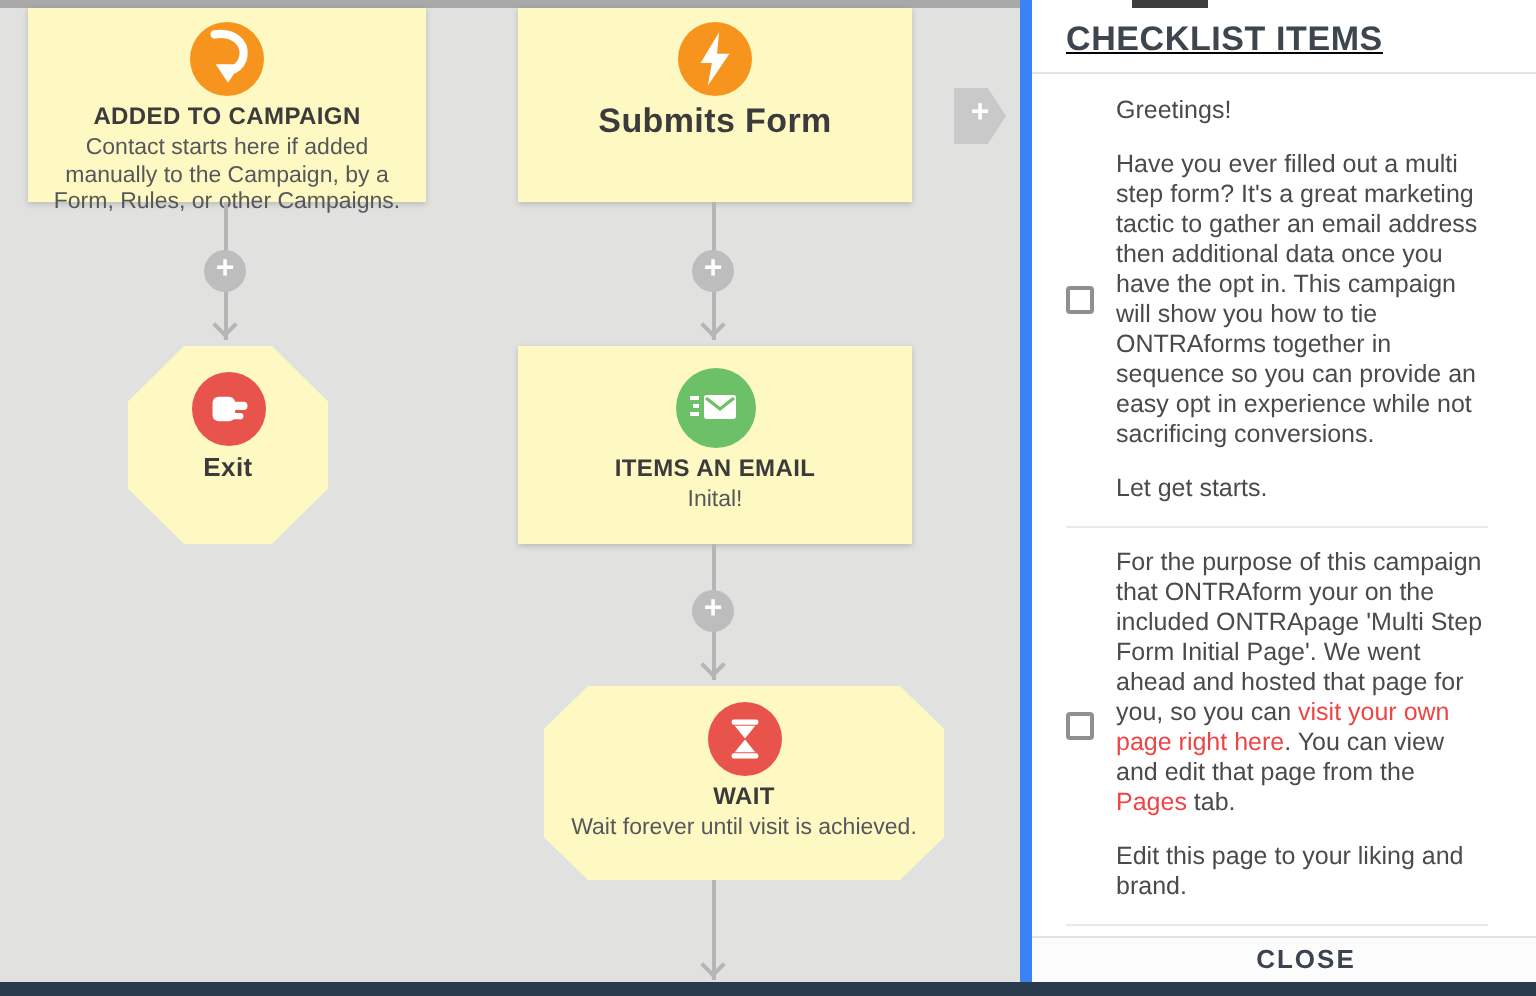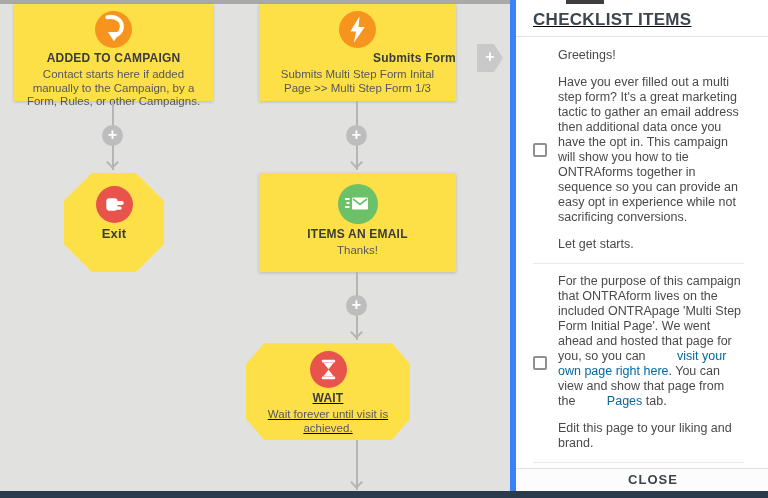--- a/index.html
+++ b/index.html
@@ -5,31 +5,31 @@
   * { margin:0; padding:0; box-sizing:border-box; }
   html,body { width:768px; height:498px; }
   body {
     font-family:"Liberation Sans", sans-serif;
     position:relative; overflow:hidden;
     background:#e1e1e0;
   }
   
   .canvas { position:absolute; left:0; top:0; width:510px; height:491px; background:#e1e1e0; }
   .canvas-top-strip { position:absolute; left:0; top:0; width:510px; height:4px; background:#a9a9a9; }
-  .node { position:absolute; background:#fde047; text-align:center; box-shadow:0 1px 3px rgba(0,0,0,.18); cursor:pointer; }
+  .node { position:absolute; background:#fef9c3; text-align:center; box-shadow:0 1px 3px rgba(0,0,0,.18); cursor:pointer; }
   .node-box1 { left:14px; top:4px; width:199px; height:97px; padding-top:7px; }
   .node-box2 { left:259px; top:4px; width:197px; height:97px; padding-top:7px; }
   .node-email { left:259px; top:173px; width:197px; height:99px; padding-top:11px; }
   .node-exit  { left:64px; top:173px; width:100px; height:99px; padding-top:13px; box-shadow:none;
     clip-path:polygon(28% 0,72% 0,100% 28%,100% 72%,72% 100%,28% 100%,0 72%,0 28%); }
-  .node-wait  { left:246px; top:343px; width:164px; height:97px; padding-top:8px; box-shadow:none;
-    clip-path:polygon(11% 0,89% 0,100% 22%,100% 78%,89% 100%,11% 100%,0 78%,0 22%);text-decoration:underline; }
+  .node-wait  { left:272px; top:343px; width:200px; height:97px; padding-top:8px; box-shadow:none;
+    clip-path:polygon(11% 0,89% 0,100% 22%,100% 78%,89% 100%,11% 100%,0 78%,0 22%); }
   .icon-circle { margin:0 auto 3px; display:block; }
   .node-title { font-size:12px; font-weight:bold; color:#3b3b3b; letter-spacing:.2px; }
-  .node-box2 .node-title { font-size:12px;text-align:right; }
+  .node-box2 .node-title { font-size:17px; }
   .node-exit .node-title { font-size:13px; margin-top:1px; }
   .node-desc { font-size:11.5px; color:#56575b; line-height:13.5px; margin-top:3px; padding:0 10px; }
   
   .vline { position:absolute; width:2px; background:#b5b5b5; }
   .plus-circle { position:absolute; width:21px; height:21px; border-radius:50%; background:#bdbdbd;
     color:#fff; font-size:16px; line-height:19px; text-align:center; font-weight:bold; cursor:pointer; }
   .chevron { position:absolute; width:9px; height:9px;
     border-right:2px solid #b5b5b5; border-bottom:2px solid #b5b5b5; transform:rotate(45deg); }
   .plus-tab { position:absolute; left:477px; top:44px; width:26px; height:28px; background:#c9c9c9;
     clip-path:polygon(0 0,65% 0,100% 50%,65% 100%,0 100%);
@@ -41,21 +41,21 @@
   .panel-header { height:37px; padding:10px 0 0 17px; font-size:17px; font-weight:bold; color:#3d454e;
     letter-spacing:.3px; border-bottom:1px solid #e4e4e4; background:#fff; }
   .panel-body { position:absolute; left:0; top:38px; width:258px; height:430px; overflow:hidden;
     padding:0 30px 0 17px; }
   .checklist-item { display:flex; align-items:center; gap:11px; padding:10px 0 11px;
     border-bottom:1px solid #e9e9e9; }
   .checkbox { flex:0 0 auto; width:14px; height:14px; border:2px solid #909090; border-radius:2px;
     background:#fff; cursor:pointer; }
   .item-text { flex:1; font-size:12.5px; line-height:15px; color:#4a4a4a; }
   .item-text p + p { margin-top:12px; }
-  .item-text .link { color:#0369a1; cursor:pointer;margin-left:28px; }
+  .item-text .link { color:#ef4444; cursor:pointer; }
   .panel-scrollbar { position:absolute; right:0; top:38px; width:5px; height:430px; background:#c6c6c6; }
   .close-bar { position:absolute; left:0; top:468px; width:258px; height:23px; background:#fcfcfc;
     border-top:1px solid #e3e3e3; text-align:center; font-size:13px; font-weight:bold; color:#3b444e;
     letter-spacing:1px; line-height:22px; cursor:pointer;padding-left:16px; }
   
   .bottom-bar { position:absolute; left:0; top:491px; width:768px; height:7px; background:#2b3b4e; }
 </style>
 </head>
 <body>
 
@@ -71,21 +71,20 @@
     <div class="node-title">ADDED TO CAMPAIGN</div>
     <div class="node-desc">Contact starts here if added manually to the Campaign, by a Form, Rules, or other Campaigns.</div>
   </div>
 
   <div class="node node-box2">
     <svg class="icon-circle" width="37" height="37" viewBox="0 0 36 36">
       <circle cx="18" cy="18" r="18" fill="#F7941E"></circle>
       <polygon points="20,5 11,20 16.5,20 14.5,31 25,15.5 19,15.5" fill="#fff"></polygon>
     </svg>
     <div class="node-title">Submits Form</div>
-    <div class="node-desc">Submits Multi Step Form Inital Page &gt;&gt; Multi Step Form 1/3</div>
   </div>
 
   <div class="plus-tab">+</div>
 
   <div class="vline" style="left:112px; top:101px; height:69px;"></div>
   <div class="plus-circle" style="left:102px; top:125px;">+</div>
   <div class="chevron" style="left:108px; top:158px;"></div>
 
   <div class="vline" style="left:356px; top:101px; height:69px;"></div>
   <div class="plus-circle" style="left:346px; top:125px;">+</div>
@@ -106,21 +105,21 @@
   <div class="node node-email">
     <svg class="icon-circle" width="40" height="40" viewBox="0 0 40 40">
       <circle cx="20" cy="20" r="20" fill="#6CC067"></circle>
       <rect x="14" y="13.5" width="16" height="12" rx="1.2" fill="#fff"></rect>
       <polyline points="15,15 22,20.5 29,15" fill="none" stroke="#6CC067" stroke-width="1.6"></polyline>
       <line x1="7" y1="15" x2="11.5" y2="15" stroke="#fff" stroke-width="2"></line>
       <line x1="8.5" y1="19" x2="11.5" y2="19" stroke="#fff" stroke-width="2"></line>
       <line x1="7" y1="23" x2="11.5" y2="23" stroke="#fff" stroke-width="2"></line>
     </svg>
     <div class="node-title">ITEMS AN EMAIL</div>
-    <div class="node-desc">Thanks!</div>
+    <div class="node-desc">Inital!</div>
   </div>
 
   <div class="vline" style="left:356px; top:272px; height:68px;"></div>
   <div class="plus-circle" style="left:346px; top:295px;">+</div>
   <div class="chevron" style="left:352px; top:328px;"></div>
 
   <div class="node node-wait">
     <svg class="icon-circle" width="37" height="37" viewBox="0 0 36 36">
       <circle cx="18" cy="18" r="18" fill="#E8544B"></circle>
       <g fill="#fff">
@@ -147,21 +146,21 @@
     <div class="item-text">
           <p><span>Greetings!</span></p>
           <p><span>Have you ever filled out a multi step form? It's a great marketing tactic to gather an email address then additional data once you have the opt in. This campaign will show you how to tie ONTRAforms together in sequence so you can provide an easy opt in experience while not sacrificing conversions.</span></p>
           <p><span>Let get starts.</span></p>
         </div>
   </div>
 
   <div class="checklist-item">
     <div class="checkbox"></div>
     <div class="item-text">
-          <p><span>For the purpose of this campaign that ONTRAform lives on the included ONTRApage 'Multi Step Form Initial Page'. We went ahead and hosted that page for you, so you can </span><span class="link">visit your own page right here</span><span>. You can view and show that page from the </span><span class="link">Pages</span><span> tab.</span></p>
+          <p><span>For the purpose of this campaign that ONTRAform your on the included ONTRApage 'Multi Step Form Initial Page'. We went ahead and hosted that page for you, so you can </span><span class="link">visit your own page right here</span><span>. You can view and edit that page from the </span><span class="link">Pages</span><span> tab.</span></p>
           <p><span>Edit this page to your liking and brand.</span></p>
         </div>
   </div>
 
   <div class="checklist-item">
     
     
   </div>
 
 </div>

